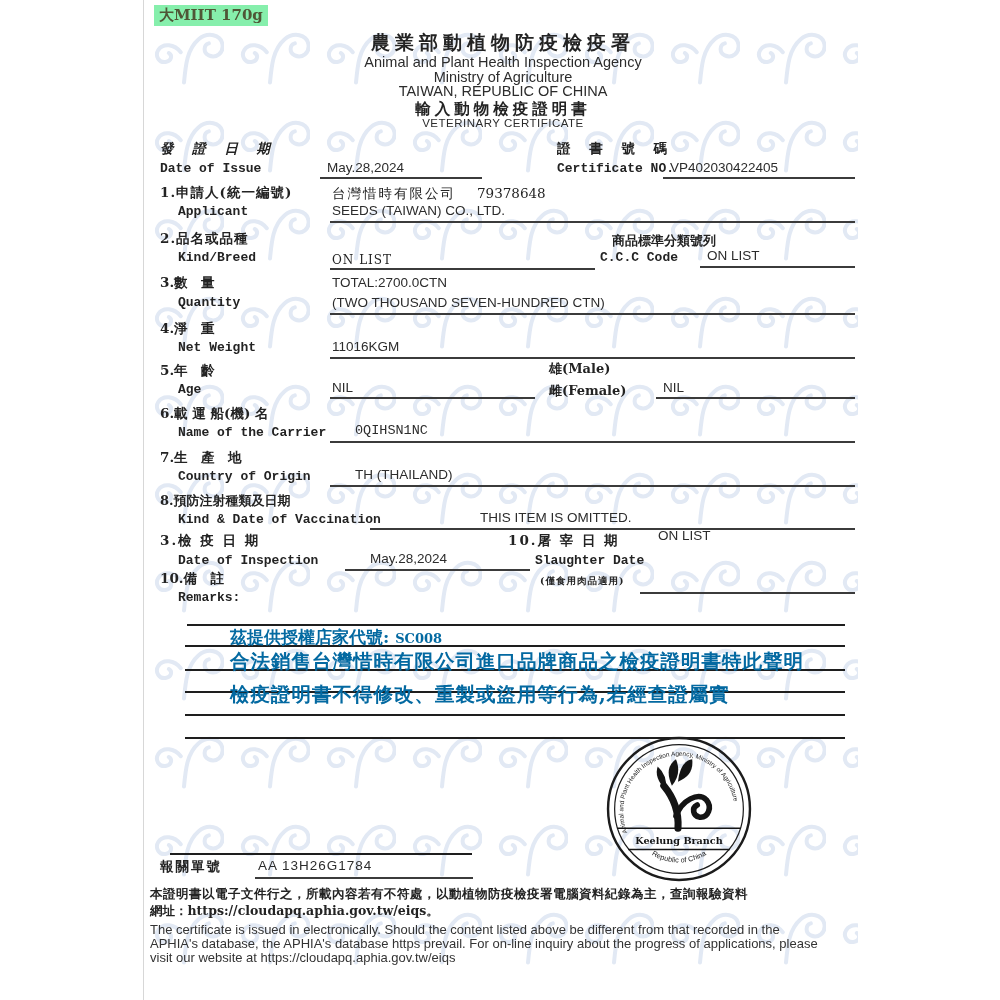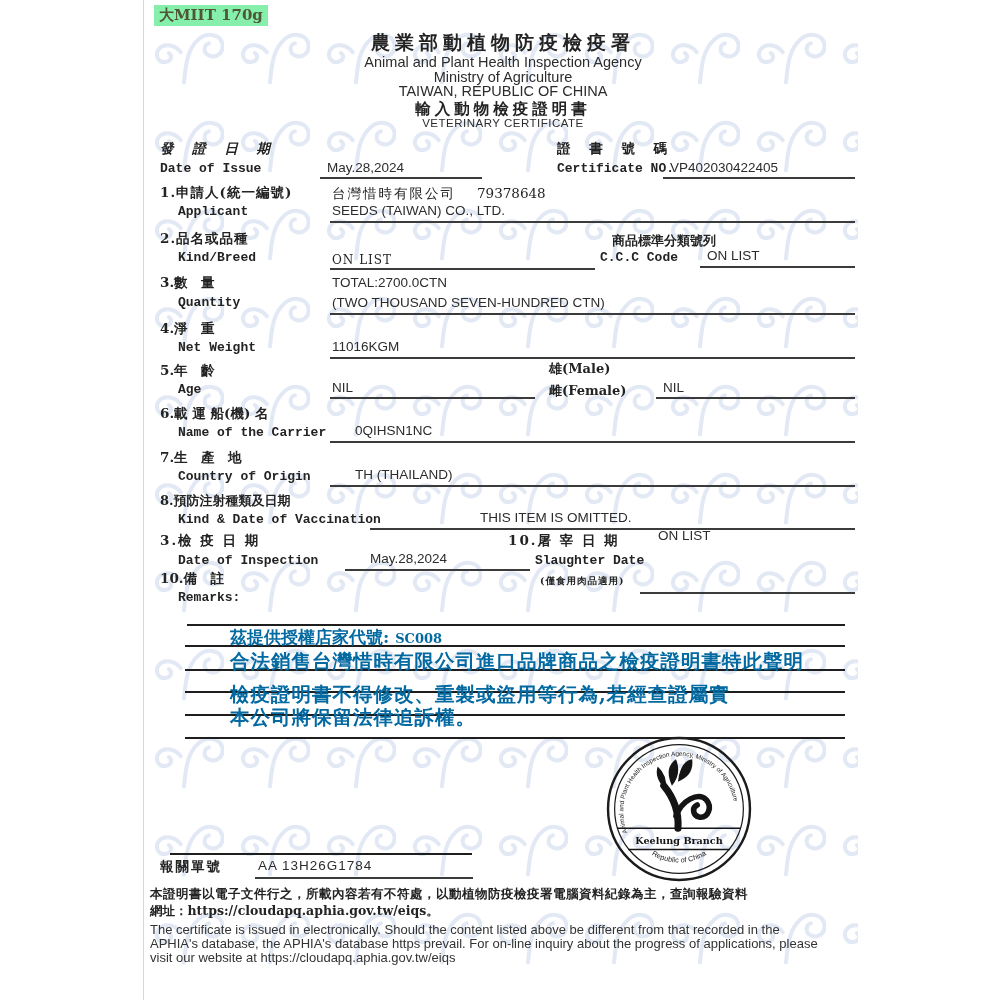--- a/index.html
+++ b/index.html
@@ -676,21 +676,21 @@
   <div class="t zh" style="left:549px;top:360px;font-size:13px;">雄(Male)</div>
   <div class="t en" style="left:178px;top:382px;">Age</div>
   <div class="t val" style="left:332px;top:380px;">NIL</div>
   <div class="ln" style="left:330px;top:397px;width:205px;"></div>
   <div class="t zh" style="left:549px;top:382px;font-size:13px;">雌(Female)</div>
   <div class="t val" style="left:663px;top:380px;">NIL</div>
   <div class="ln" style="left:656px;top:397px;width:199px;"></div>
 
   <div class="t zh" style="left:160px;top:405px;">6.載 運 船(機) 名</div>
   <div class="t en" style="left:178px;top:425px;">Name of the Carrier</div>
-  <div class="t val" style="left:355px;top:423px;">0QIHSN1NC</div>
+  <div class="t val" style="left:355px;top:423px;font-family:Liberation Mono, monospace;">0QIHSN1NC</div>
   <div class="ln" style="left:330px;top:441px;width:525px;"></div>
 
   <div class="t zh" style="left:160px;top:449px;">7.生　產　地</div>
   <div class="t en" style="left:178px;top:469px;">Country of Origin</div>
   <div class="t val" style="left:355px;top:467px;">TH (THAILAND)</div>
   <div class="ln" style="left:330px;top:485px;width:525px;"></div>
 
   <div class="t zh" style="left:160px;top:492px;font-size:13px;">8.預防注射種類及日期</div>
   <div class="t en" style="left:178px;top:512px;">Kind &amp; Date of Vaccination</div>
   <div class="t val" style="left:480px;top:510px;">THIS ITEM IS OMITTED.</div>
@@ -716,21 +716,20 @@
   <div class="rule" style="left:185px;top:691px;width:660px;"></div>
   <div class="rule" style="left:185px;top:714px;width:660px;"></div>
   <div class="rule" style="left:185px;top:737px;width:660px;"></div>
 
   <div class="t blue" style="left:230px;top:626px;font-size:17px;">
     <span>茲提供授權店家代號:</span>
     <span style="font-size:13px;">SC008</span>
   </div>
   <div class="t blue" style="left:230px;top:648px;font-size:19.5px;letter-spacing:1px;">合法銷售台灣惜時有限公司進口品牌商品之檢疫證明書特此聲明</div>
   <div class="t blue" style="left:230px;top:681px;font-size:19.5px;letter-spacing:1px;">檢疫證明書不得修改、重製或盜用等行為,若經查證屬實</div>
-  <div class="t blue" style="left:230px;top:704px;font-size:19.5px;letter-spacing:1px;">本公司將保留法律追訴權。</div>
 
   <svg class="seal" width="148" height="148" viewBox="0 0 146 146" xmlns="http://www.w3.org/2000/svg">
     <defs>
       <path id="arc-top" d="M 22,96 A 55,55 0 1 1 124,96" fill="none"></path>
       <path id="arc-bottom" d="M 30,103 A 52,52 0 0 0 116,103" fill="none"></path>
     </defs>
     <circle cx="73" cy="73" r="70" fill="none" stroke="#1c1c1c" stroke-width="2.4"></circle>
     <circle cx="73" cy="73" r="63.5" fill="none" stroke="#1c1c1c" stroke-width="1.2"></circle>
     <text font-family="Liberation Sans, sans-serif" font-size="6.3" fill="#1c1c1c">
       <textPath href="#arc-top" startOffset="0">Animal and Plant Health Inspection Agency, Ministry of Agriculture</textPath>

